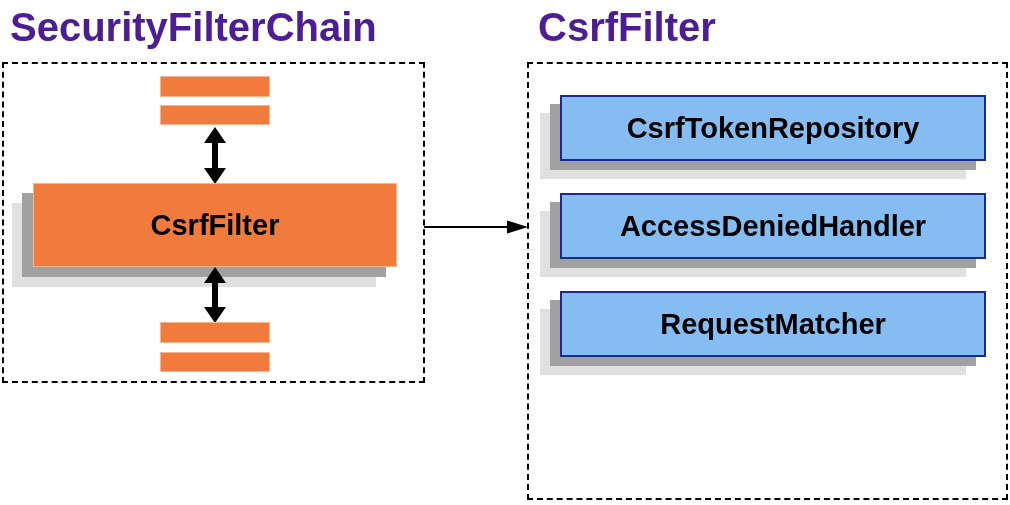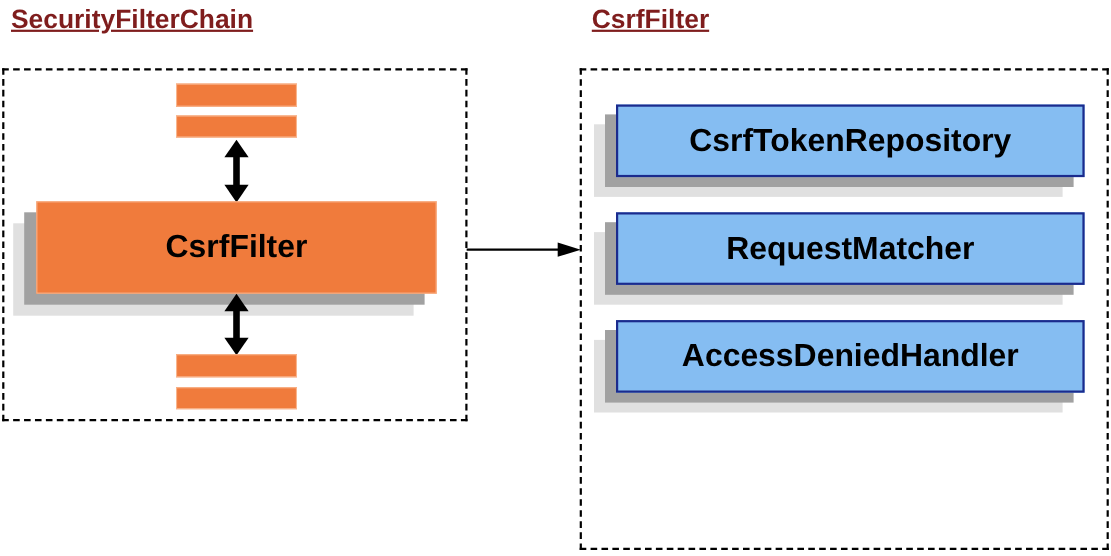--- a/index.html
+++ b/index.html
@@ -7,26 +7,25 @@
   .canvas {
     position: relative;
     width: 1010px;
     height: 505px;
     background: #ffffff;
     font-family: "Liberation Sans", sans-serif;
     overflow: hidden;
   }
   .panel-title {
     position: absolute;
-    font-size: 24px;
+    font-size: 40px;
     font-weight: bold;
-    color: #7f1d1d;
+    color: #4c1d95;
     line-height: 1.15;
     white-space: nowrap;
-    text-decoration: underline;
   }
   .panel-title.left { left: 10px; top: 4px; }
   .panel-title.right { left: 538px; top: 4px; }
 
   .dashed-panel {
     position: absolute;
     border: 2px dashed var(--dashed-border, #000000);
     background: transparent;
   }
   .dashed-panel.left { left: 2px; top: 62px; width: 423px; height: 321px; }
@@ -129,20 +128,20 @@
   <svg class="harrow" viewBox="0 0 104 16">
     <line x1="0" y1="8" x2="86" y2="8" stroke="#000000" stroke-width="2"></line>
     <polygon points="104,8 83,1.5 83,14.5" fill="#000000"></polygon>
   </svg>
 
   <div class="components">
     <div class="component">
       <span class="label">CsrfTokenRepository</span>
     </div>
     <div class="component">
-      <span class="label">RequestMatcher</span>
+      <span class="label">AccessDeniedHandler</span>
     </div>
     <div class="component">
-      <span class="label">AccessDeniedHandler</span>
+      <span class="label">RequestMatcher</span>
     </div>
   </div>
 
 </div>
 
 </body></html>

